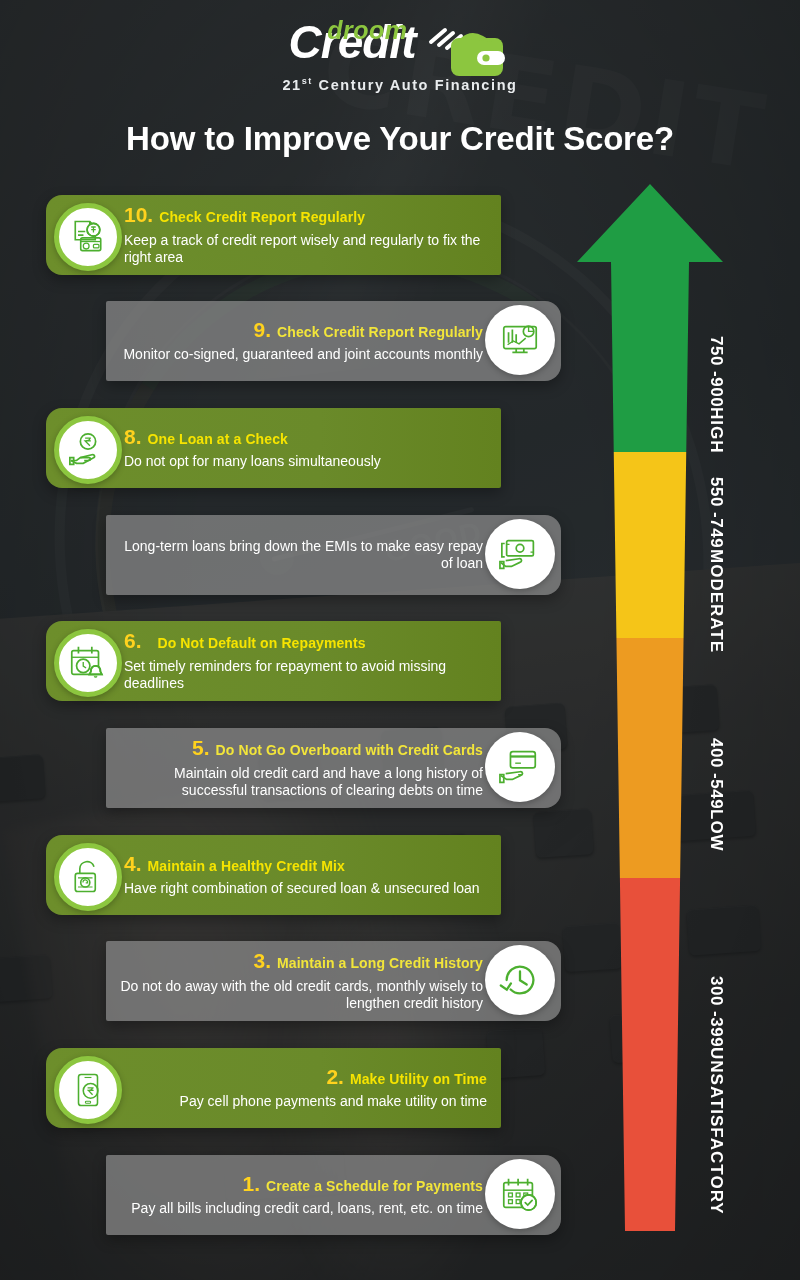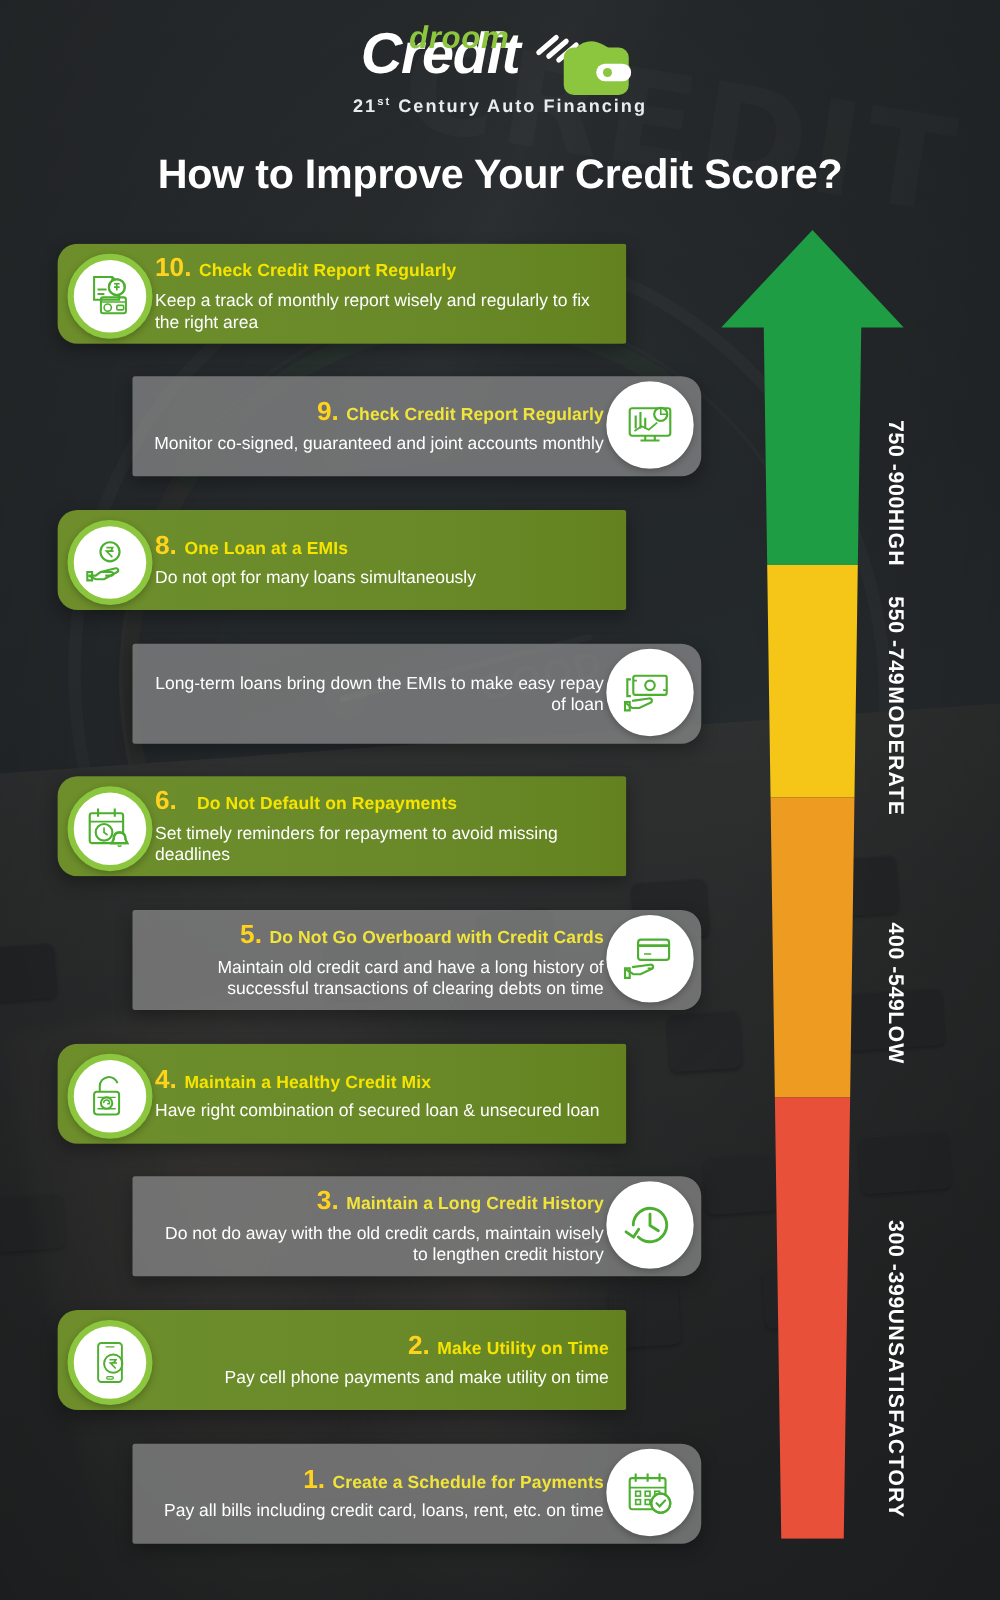--- a/index.html
+++ b/index.html
@@ -248,21 +248,21 @@
             <circle cx="28" cy="14" r="7"></circle>
       <path d="M25.5 11h5M28 11v6M25.5 14h5" stroke-width="1.4"></path>
       <rect x="14" y="23" width="22" height="14" rx="2"></rect>
       <path d="M14 27h22" stroke-width="1.4"></path>
       <circle cx="20" cy="32" r="3.2" stroke-width="1.4"></circle>
       <rect x="28" y="30" width="6" height="4" rx="1" stroke-width="1.4"></rect>
     </svg>
         </div>
         <div class="body">
           <div class="row-title"><span class="row-num">10.</span><span class="row-head" style="margin-left: 6px;">Check Credit Report Regularly</span></div>
-          <div class="row-desc">Keep a track of monthly report wisely and regularly to fix the right area</div>
+          <div class="row-desc">Keep a track of credit report wisely and regularly to fix the right area</div>
         </div>
       </div>
       <div class="card grey" style="top: 301px;">
         <div class="badge">
     <svg viewBox="0 0 44 44" width="42" height="42" fill="none" stroke="#4caf2f" stroke-width="1.8">
       <rect x="5" y="8" width="34" height="23" rx="2"></rect>
       <path d="M18 31v4h8v-4M14 35h16"></path>
       <path d="M10 14v11M14 11v14M18 16v9"></path>
       <path d="M9 27l6-4 6 3 7-6" stroke-width="1.5"></path>
       <circle cx="31" cy="13" r="5.5"></circle>
@@ -278,21 +278,21 @@
         <div class="badge">
     <svg viewBox="0 0 44 44" width="42" height="42" fill="none" stroke="#4caf2f" stroke-width="1.8">
       <circle cx="22" cy="13" r="8"></circle>
       <path d="M19 9.5h6M19 12.5h6M24 9.5c0 3-2.5 3-5 3l5 5" stroke-width="1.4"></path>
       <path d="M4 33h6l4-3h9c2 0 2 3 0 3h-5"></path>
       <path d="M14 30l12-3c3-.8 4 2.4 1.3 3.4L17 36H10l-6-3"></path>
       <path d="M3 30h4v7H3z"></path>
     </svg>
         </div>
         <div class="body">
-          <div class="row-title"><span class="row-num">8.</span><span class="row-head" style="margin-left: 6px;">One Loan at a EMIs</span></div>
+          <div class="row-title"><span class="row-num">8.</span><span class="row-head" style="margin-left: 6px;">One Loan at a Check</span></div>
           <div class="row-desc">Do not opt for many loans simultaneously</div>
         </div>
       </div>
       <div class="card grey" style="top: 515px;">
         <div class="badge">
     <svg viewBox="0 0 44 44" width="42" height="42" fill="none" stroke="#4caf2f" stroke-width="1.8">
       <rect x="8" y="8" width="28" height="16" rx="1.5"></rect>
       <circle cx="22" cy="16" r="4"></circle>
       <path d="M8 12h3M33 20h3" stroke-width="1.4"></path>
       <path d="M6 11h-3v14h3"></path>
@@ -356,21 +356,21 @@
       <div class="card grey" style="top: 941px;">
         <div class="badge">
     <svg viewBox="0 0 44 44" width="42" height="42" fill="none" stroke="#4caf2f" stroke-width="2.4" stroke-linecap="round">
       <path d="M8 22a14 14 0 1 1 4.2 10"></path>
       <path d="M12.5 25.5l-4.3 6.6-6.3-4.4"></path>
       <path d="M22 13v9.3l7 4.5"></path>
     </svg>
         </div>
         <div class="body">
           <div class="row-title"><span class="row-num">3.</span><span class="row-head" style="margin-left: 6px;">Maintain a Long Credit History</span></div>
-          <div class="row-desc">Do not do away with the old credit cards, maintain wisely to lengthen credit history</div>
+          <div class="row-desc">Do not do away with the old credit cards, monthly wisely to lengthen credit history</div>
         </div>
       </div>
       <div class="card green" style="top: 1048px; text-align: right;">
         <div class="badge">
     <svg viewBox="0 0 44 44" width="38" height="38" fill="none" stroke="#4caf2f" stroke-width="1.8">
       <rect x="11" y="4" width="22" height="36" rx="3"></rect>
       <path d="M18 7.5h8" stroke-width="1.3"></path>
       <rect x="19" y="35" width="6" height="2.4" rx="1" stroke-width="1.2"></rect>
       <circle cx="25" cy="23" r="8.5"></circle>
       <path d="M21.5 19.5h7M21.5 22.5h7M27 19.5c0 3-2.2 3-4.5 3l4.8 5" stroke-width="1.5"></path>

